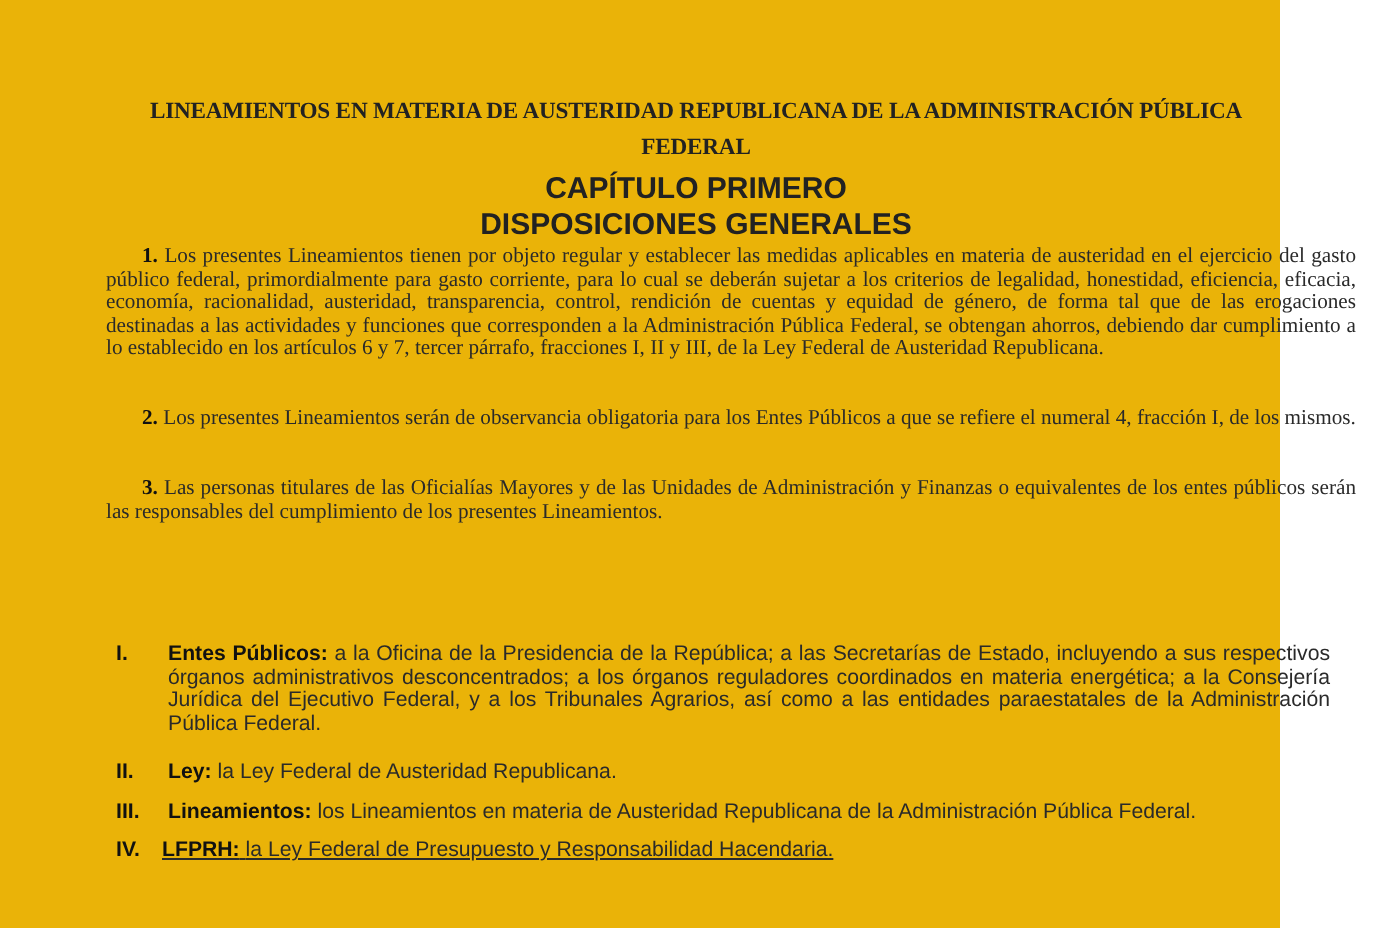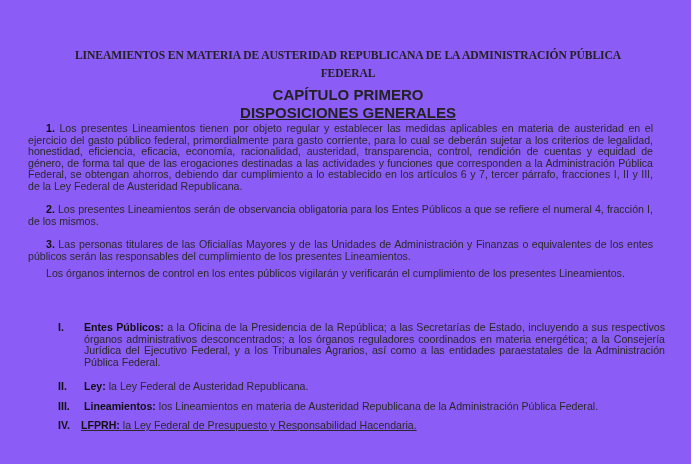--- a/index.html
+++ b/index.html
@@ -1,52 +1,49 @@
 <!DOCTYPE html>
 <html><head>
 <meta charset="utf-8">
 <style>
   html,body{margin:0;padding:0;background:#ffffff;}
   body{width:696px;height:464px;overflow:hidden;position:relative;}
-  .page{position:absolute;left:0;top:0;width:691px;height:464px;background:#8b5cf6;color:#1a1a1a;}
+  .page{position:absolute;left:0;top:0;width:640px;height:464px;background:#eab308;color:#1a1a1a;}
   .title{position:absolute;left:0;width:696px;text-align:center;font-family:"Liberation Serif",serif;font-weight:bold;font-size:11.6px;letter-spacing:-0.1px;color:#222;}
   .head{position:absolute;left:0;width:696px;text-align:center;font-family:"Liberation Sans",sans-serif;font-weight:bold;font-size:15px;color:#222;}
-  .para{position:absolute;left:28px;width:625px;font-family:Liberation Sans, sans-serif;font-size:10.6px;line-height:11.6px;text-align:justify;color:#2a2a2a;}
+  .para{position:absolute;left:53px;width:625px;font-family:Liberation Serif, serif;font-size:10.6px;line-height:11.6px;text-align:justify;color:#2a2a2a;}
   .para .ind{display:inline-block;width:18px;}
   .para b{color:#111;}
   .item{position:absolute;left:58px;width:607px;font-family:"Liberation Sans",sans-serif;font-size:10.6px;line-height:11.6px;color:#2a2a2a;}
   .item .num{position:absolute;left:0;top:0;font-weight:bold;color:#111;}
   .item .txt{display:block;margin-left:26px;text-align:justify;}
   .item .txt b{color:#111;}
 </style>
 </head>
 <body>
 
 <div class="page">
 
   <div class="title" style="top:49px;">LINEAMIENTOS EN MATERIA DE AUSTERIDAD REPUBLICANA DE LA ADMINISTRACIÓN PÚBLICA</div>
   <div class="title" style="top:67px;">FEDERAL</div>
   <div class="head" style="top:86px;">CAPÍTULO PRIMERO</div>
-  <div class="head" style="top:104px;text-decoration:underline;">DISPOSICIONES GENERALES</div>
+  <div class="head" style="top:104px;">DISPOSICIONES GENERALES</div>
 
   <div class="para" style="top:123px;">
     <span class="ind"></span><b>1.</b> <span>Los presentes Lineamientos tienen por objeto regular y establecer las medidas aplicables en materia de austeridad en el ejercicio del gasto público federal, primordialmente para gasto corriente, para lo cual se deberán sujetar a los criterios de legalidad, honestidad, eficiencia, eficacia, economía, racionalidad, austeridad, transparencia, control, rendición de cuentas y equidad de género, de forma tal que de las erogaciones destinadas a las actividades y funciones que corresponden a la Administración Pública Federal, se obtengan ahorros, debiendo dar cumplimiento a lo establecido en los artículos 6 y 7, tercer párrafo, fracciones I, II y III, de la Ley Federal de Austeridad Republicana.</span>
   </div>
 
   <div class="para" style="top:204px;">
     <span class="ind"></span><b>2.</b> <span>Los presentes Lineamientos serán de observancia obligatoria para los Entes Públicos a que se refiere el numeral 4, fracción I, de los mismos.</span>
   </div>
 
   <div class="para" style="top:239px;">
     <span class="ind"></span><b>3.</b> <span>Las personas titulares de las Oficialías Mayores y de las Unidades de Administración y Finanzas o equivalentes de los entes públicos serán las responsables del cumplimiento de los presentes Lineamientos.</span>
   </div>
 
-  <div class="para" style="top:268px;">
-    <span class="ind"></span><span>Los órganos internos de control en los entes públicos vigilarán y verificarán el cumplimiento de los presentes Lineamientos.</span>
-  </div>
 
 
   <div class="item" style="top:322px;">
     <span class="num">I.</span>
     <span class="txt"><b>Entes Públicos:</b> <span>a la Oficina de la Presidencia de la República; a las Secretarías de Estado, incluyendo a sus respectivos órganos administrativos desconcentrados; a los órganos reguladores coordinados en materia energética; a la Consejería Jurídica del Ejecutivo Federal, y a los Tribunales Agrarios, así como a las entidades paraestatales de la Administración Pública Federal.</span></span>
   </div>
 
   <div class="item" style="top:381px;">
     <span class="num">II.</span>
     <span class="txt"><b>Ley:</b> <span>la Ley Federal de Austeridad Republicana.</span></span>

